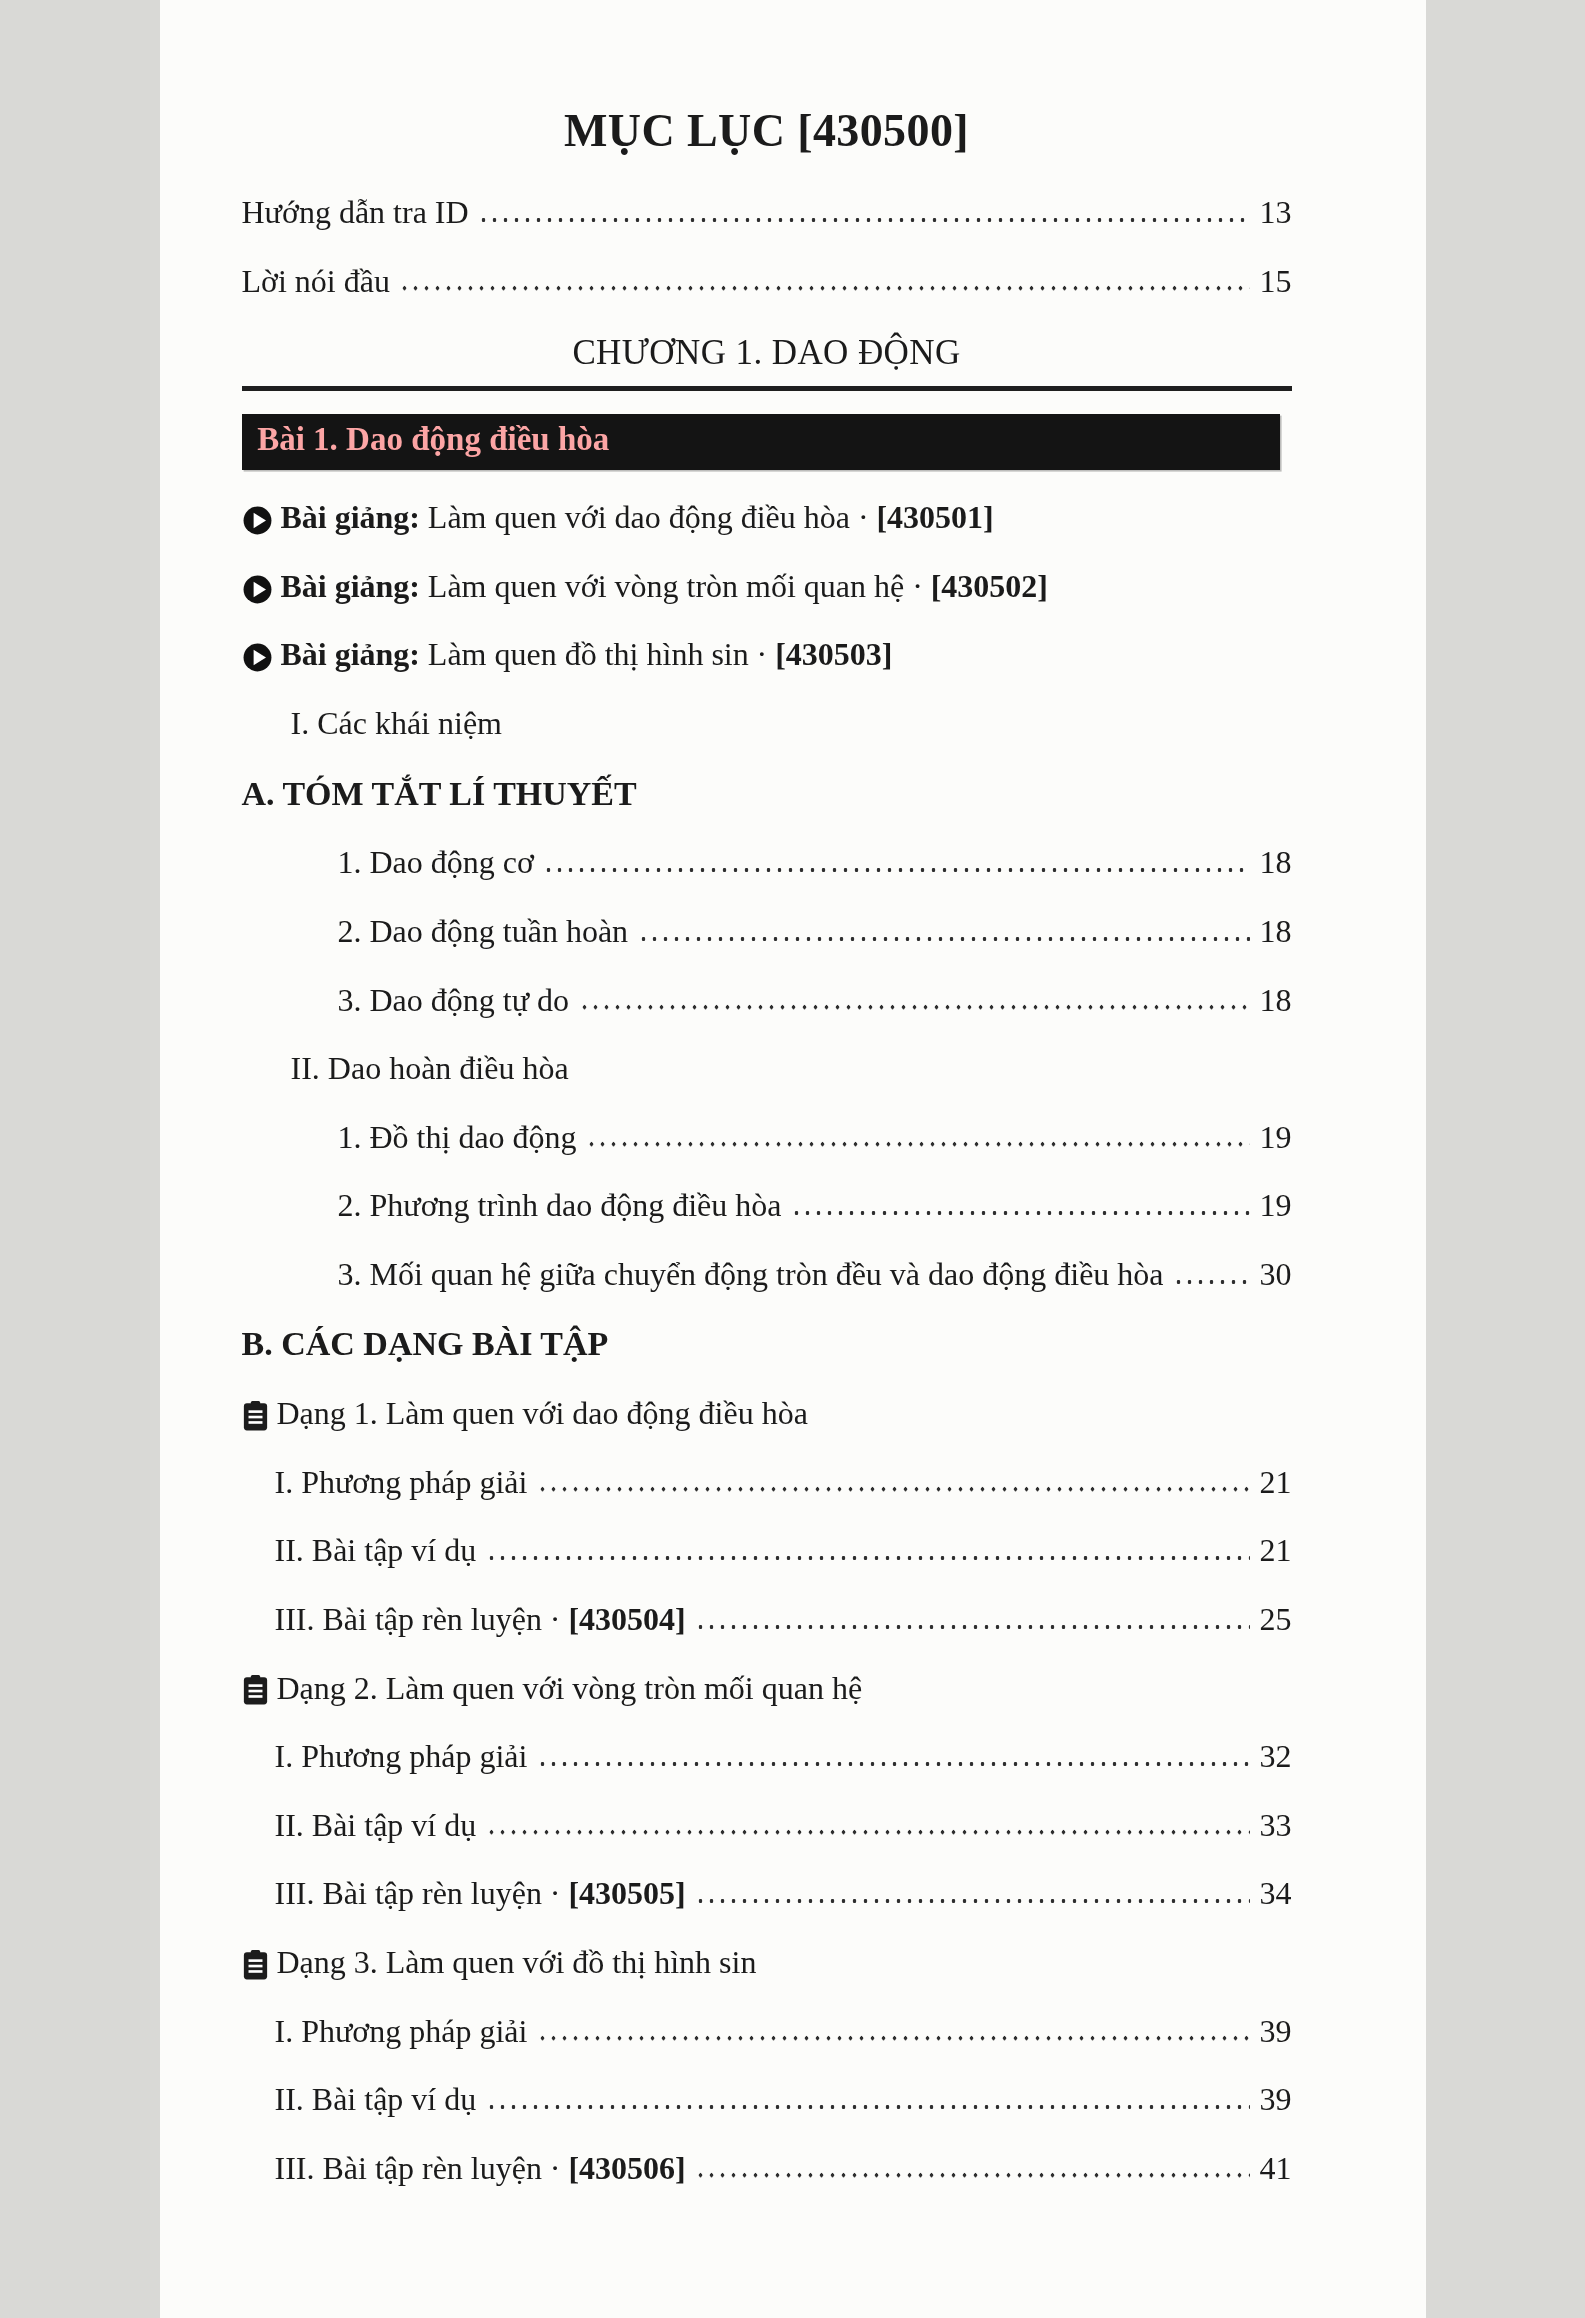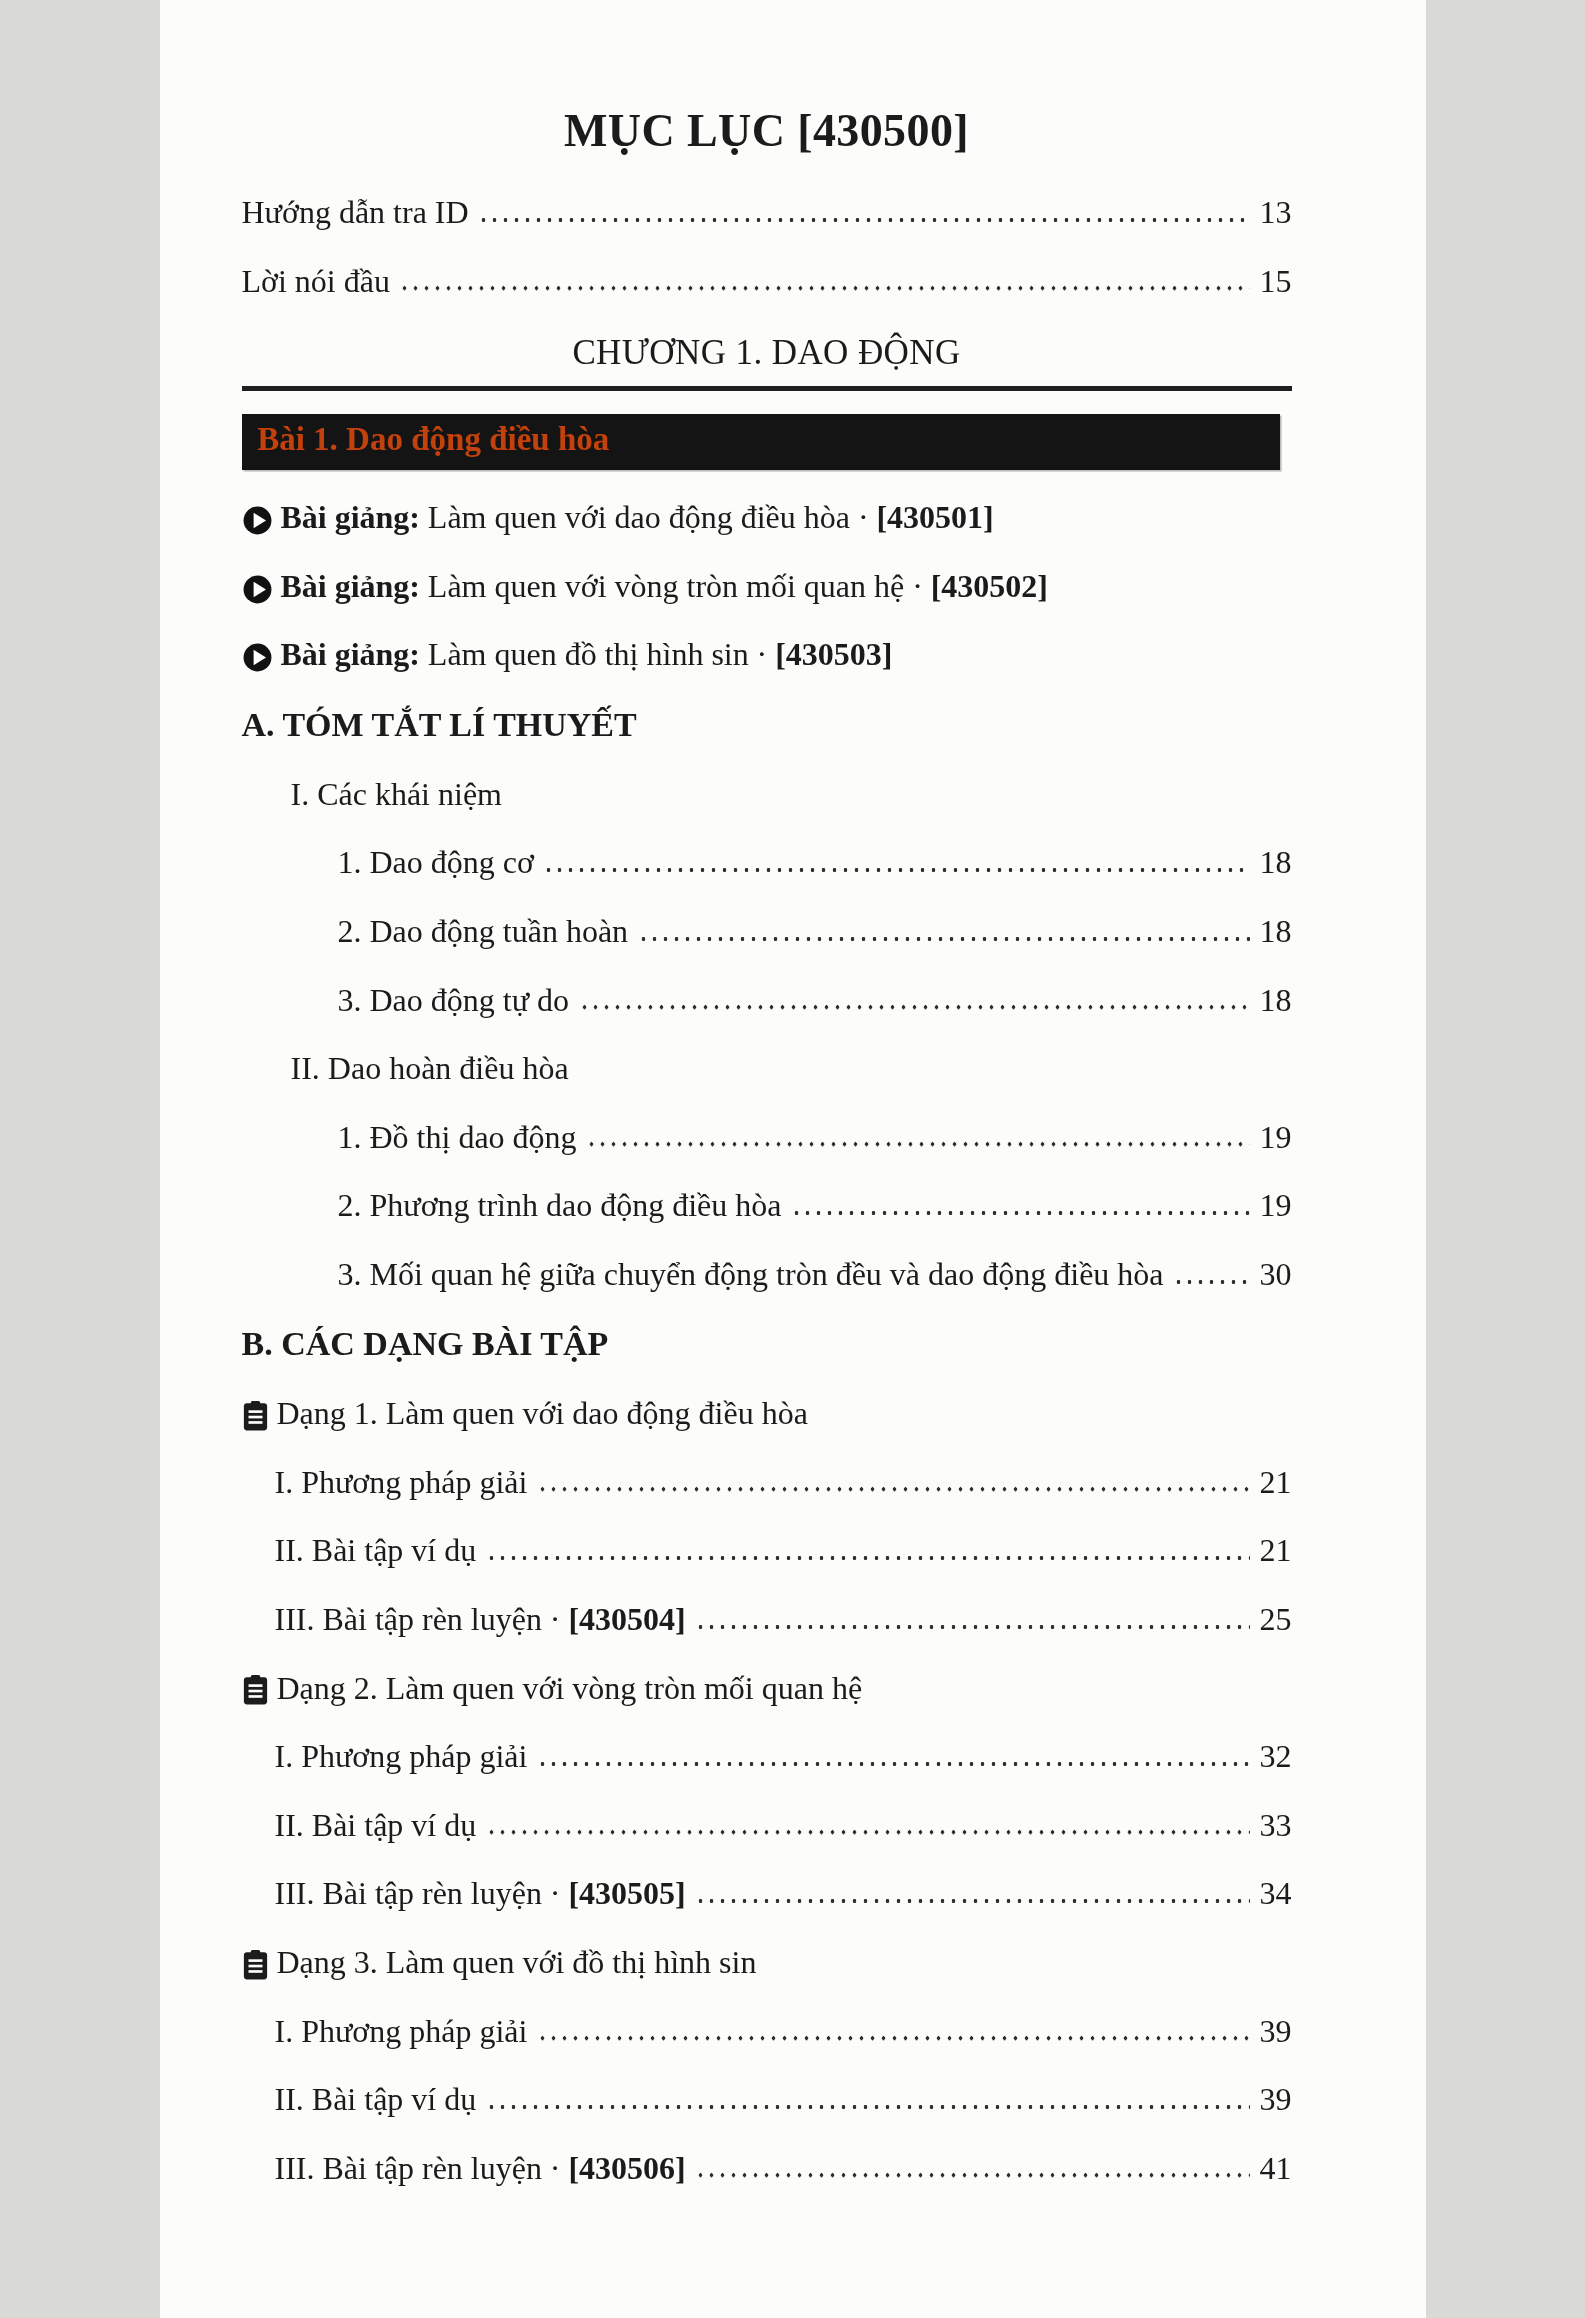--- a/index.html
+++ b/index.html
@@ -51,21 +51,21 @@
     font-weight: normal;
     margin: 23.6px 0 12.6px 0;
     letter-spacing: 0.4px;
   }
   .rule {
     border-bottom: 5.5px solid #1f1f1f;
     margin-bottom: 23.6px;
   }
   .banner {
     background: #141414;
-    color: #c2410c;
+    color: #fca5a5;
     font-weight: bold;
     font-size: 33px;
     padding: 6.3px 15.7px 12.6px 15.7px;
     margin: 0 12px 31px 0;
     box-shadow: 1.6px 1.6px 0 rgba(0,0,0,0.25);
   }
   .ind1 { padding-left: 49px; }
   .ind2 { padding-left: 96px; }
   .indR { padding-left: 33px; }
   .icon {
@@ -132,26 +132,26 @@
           <circle cx="20" cy="20" r="18" fill="#111"></circle>
           <path d="M15 10 L31 20 L15 30 Z" fill="#fff"></path>
         </svg>
     </span>
     <span class="bold">Bài giảng:</span>
     <span>Làm quen đồ thị hình sin</span>
     <span>·</span>
     <span class="bold">[430503]</span>
   </div>
 
+  <div class="row ind1">
+    <span>I. Các khái niệm</span>
+  </div>
+
   <div class="row heading">
     <span>A. TÓM TẮT LÍ THUYẾT</span>
-  </div>
-
-  <div class="row ind1">
-    <span>I. Các khái niệm</span>
   </div>
 
   <div class="row ind2">
     <span class="label">1. Dao động cơ</span>
     <span class="dots"></span>
     <span class="pnum">18</span>
   </div>
   <div class="row ind2">
     <span class="label">2. Dao động tuần hoàn</span>
     <span class="dots"></span>

